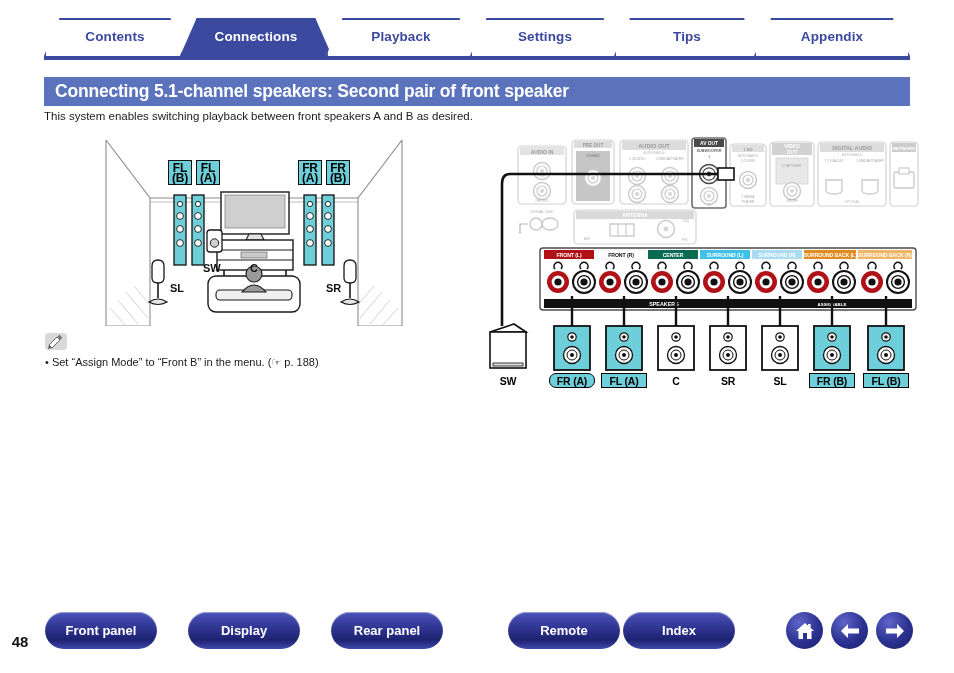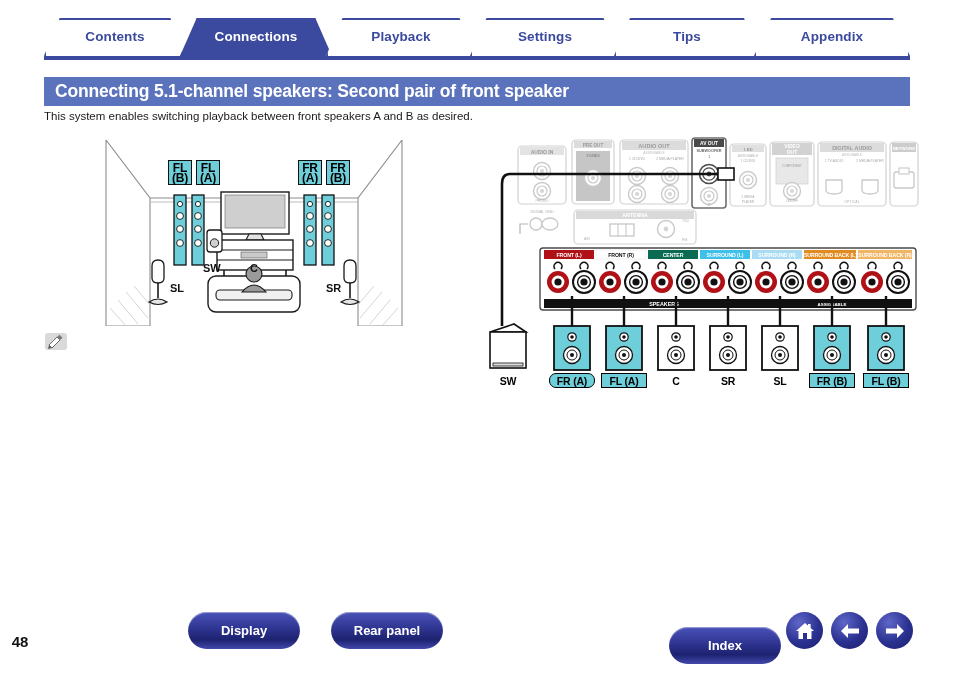--- a/index.html
+++ b/index.html
@@ -246,20 +246,21 @@
     <div class="flr-lbl" style="left:222px; top:142px;">SR</div>
   </div>
 
   <div class="note-icon">
     <svg width="22" height="17" viewBox="0 0 22 17">
       <path d="M4 12 L12 4 L15 7 L7 15 Z" fill="#fff" stroke="#6b6b6b" stroke-width="1"></path>
       <path d="M12 4 L14.5 1.8 L17.5 4.8 L15 7 Z" fill="#7a7a7a"></path>
       <path d="M4 12 L3 16 L7 15 Z" fill="#5d5d5d"></path>
     </svg>
   </div>
+  <div class="note-text">• Set “Assign Mode” to “Front B” in the menu.  (☞ p. 188)</div>
 
   <div class="panel">
     <svg width="440" height="255" viewBox="0 0 440 255">
       <defs>
         <g id="jackG">
           <circle r="8.5" fill="#fff" stroke="#c9c9c9" stroke-width="1.4"></circle>
           <circle r="5" fill="#fff" stroke="#c9c9c9" stroke-width="1.2"></circle>
           <circle r="2" fill="#d5d5d5"></circle>
         </g>
       </defs>
@@ -549,28 +550,34 @@
     <div class="bot-lbl hl" style="left:69px;  top:237px; width:46px;border-radius:7px;">FR (A)</div>
     <div class="bot-lbl hl" style="left:121px; top:237px; width:46px;">FL (A)</div>
     <div class="bot-lbl" style="left:178px; top:239px; width:36px;">C</div>
     <div class="bot-lbl" style="left:230px; top:239px; width:36px;">SR</div>
     <div class="bot-lbl" style="left:282px; top:239px; width:36px;">SL</div>
     <div class="bot-lbl hl" style="left:329px; top:237px; width:46px;">FR (B)</div>
     <div class="bot-lbl hl" style="left:383px; top:237px; width:46px;">FL (B)</div>
   </div>
 
   <div class="footer">
+    <div class="fbtn" style="left:45px;  width:112px;">
+      <span>Front panel</span>
+    </div>
     <div class="fbtn" style="left:188px; width:112px;text-align:right;">
       <span>Display</span>
     </div>
     <div class="fbtn" style="left:331px; width:112px;">
       <span>Rear panel</span>
     </div>
     <div class="pageno">48</div>
-    <div class="fbtn" style="left:669px; width:112px;margin-top:15px;">
+    <div class="fbtn" style="left:508px; width:112px;">
+      <span>Remote</span>
+    </div>
+    <div class="fbtn" style="left:623px; width:112px;">
       <span>Index</span>
     </div>
 
     <div class="ficon" style="left:786px;">
       <svg width="22" height="22" viewBox="0 0 22 22">
         <path d="M11 3 L20 11 L17.5 11 L17.5 19 L4.5 19 L4.5 11 L2 11 Z" fill="#fff"></path>
         <rect x="14" y="4" width="2.6" height="4" fill="#fff"></rect>
         <rect x="9" y="13" width="4" height="6" fill="#2b3190"></rect>
       </svg>
     </div>

